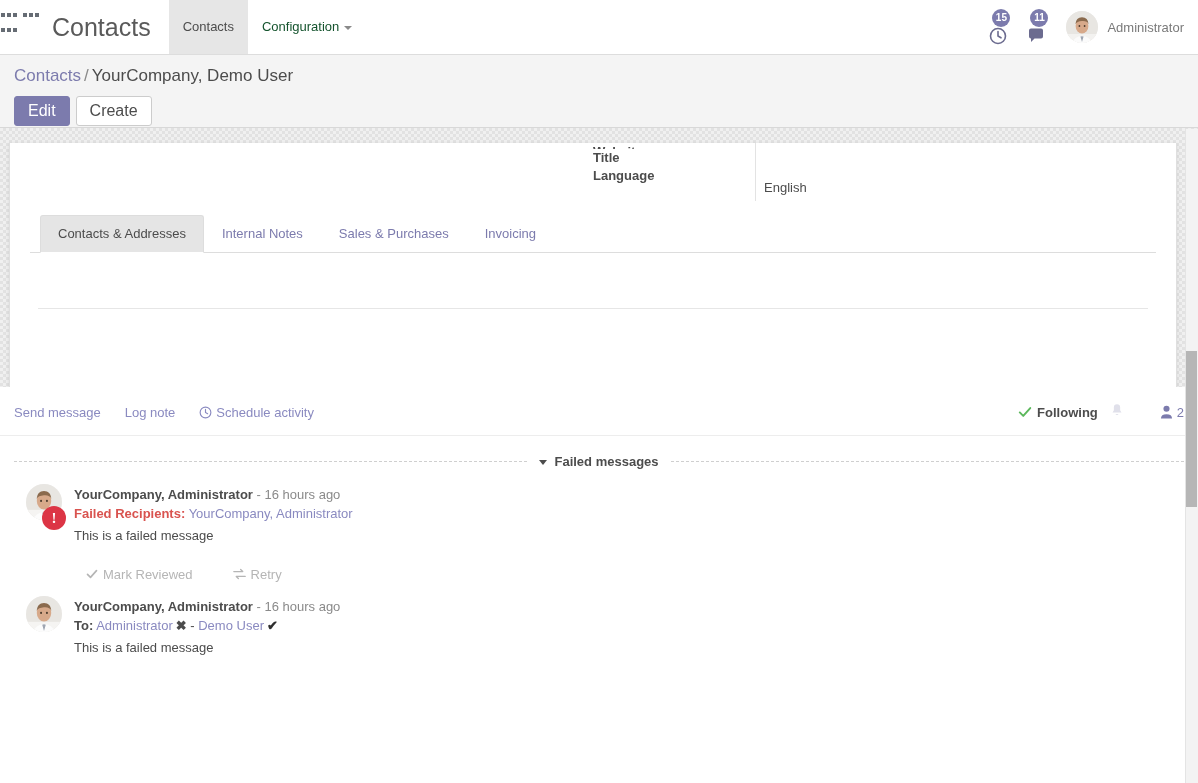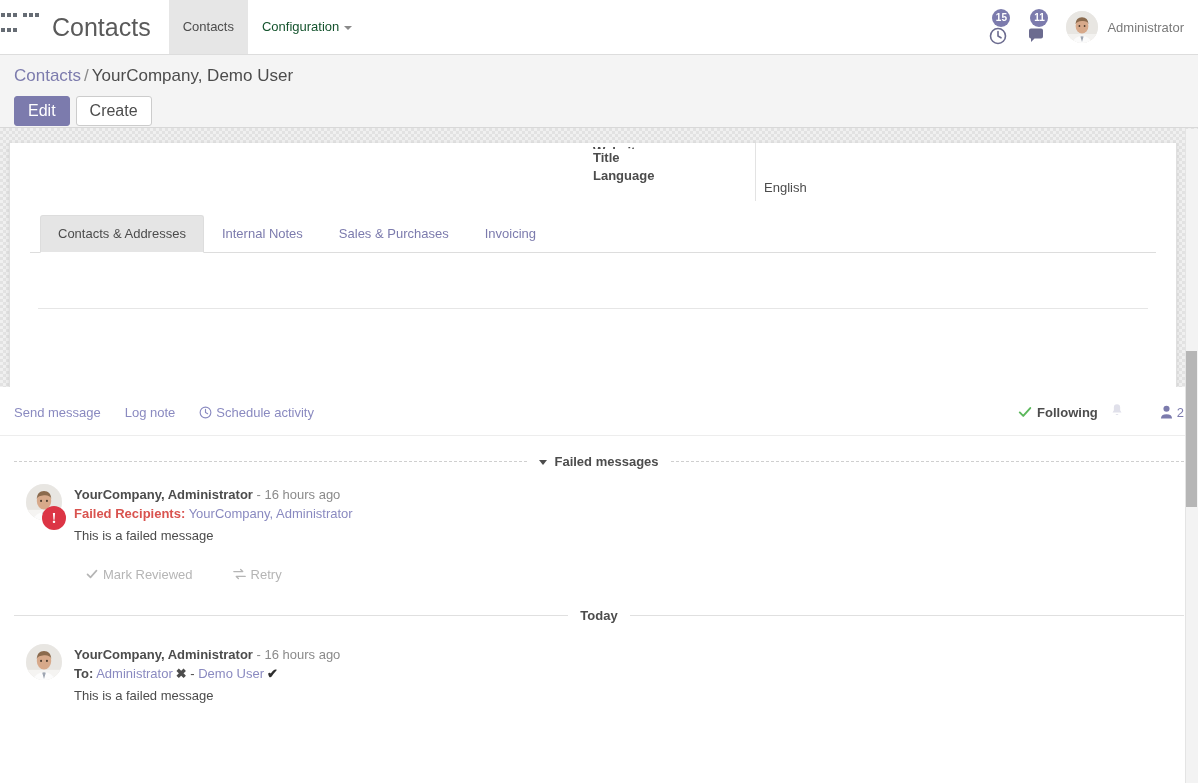--- a/index.html
+++ b/index.html
@@ -548,25 +548,20 @@
           </div>
           <div class="msg-action">
             <svg class="ci" width="13" height="12" viewBox="0 0 16 14" style="vertical-align:-1px">
               <path d="M1 4 h11 l-2.6-2.6 M15 10 H4 l2.6 2.6" fill="none" stroke="#b5b5b5" stroke-width="1.6" stroke-linecap="round" stroke-linejoin="round"></path>
             </svg><span>Retry</span>
           </div>
         </div>
       </div>
     </div>
 
-    <div class="divider-row" style="margin-top:18px;">
-      <div class="line solid"></div>
-      <div class="lbl">Today</div>
-      <div class="line solid"></div>
-    </div>
 
     <div class="message" style="padding-top:14px;">
       <div class="msg-avatar-wrap">
         <div class="msg-avatar">
           <svg width="36" height="36" viewBox="0 0 32 32">
             <rect width="32" height="32" fill="#e8e6e2"></rect>
             <rect x="0" y="23" width="32" height="9" fill="#f5f4f2"></rect>
             <path d="M6 32 q3-7 10-7 q7 0 10 7 z" fill="#fcfcfc"></path>
             <path d="M14.4 25.5 L16 31 L17.6 25.5 q-1.6-.7-3.2 0z" fill="#9fa6b2"></path>
             <ellipse cx="16" cy="15" rx="6.4" ry="7.6" fill="#d7a98a"></ellipse>

